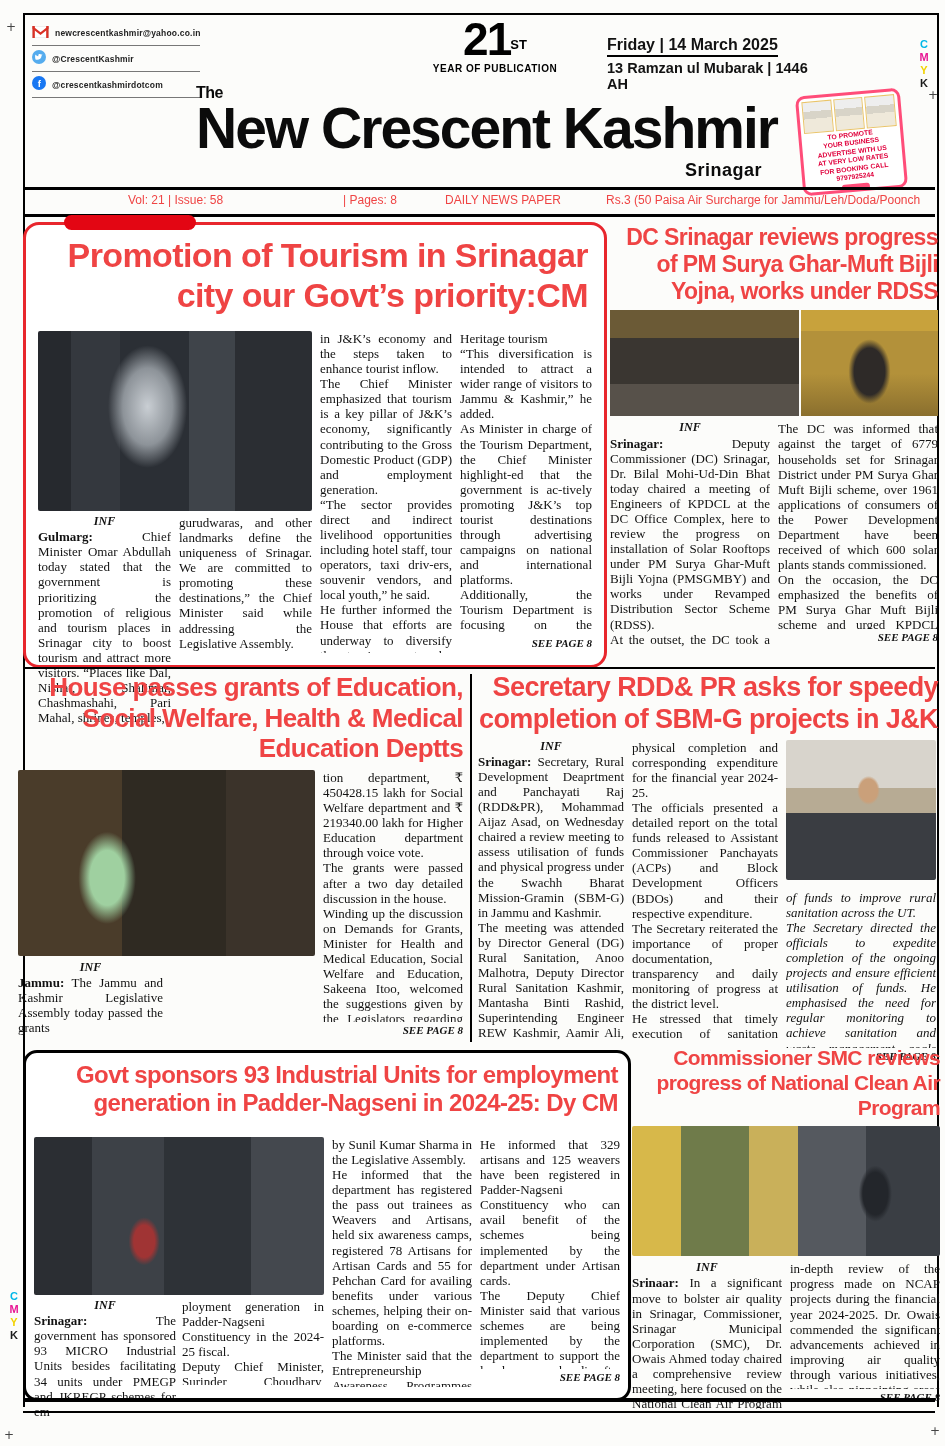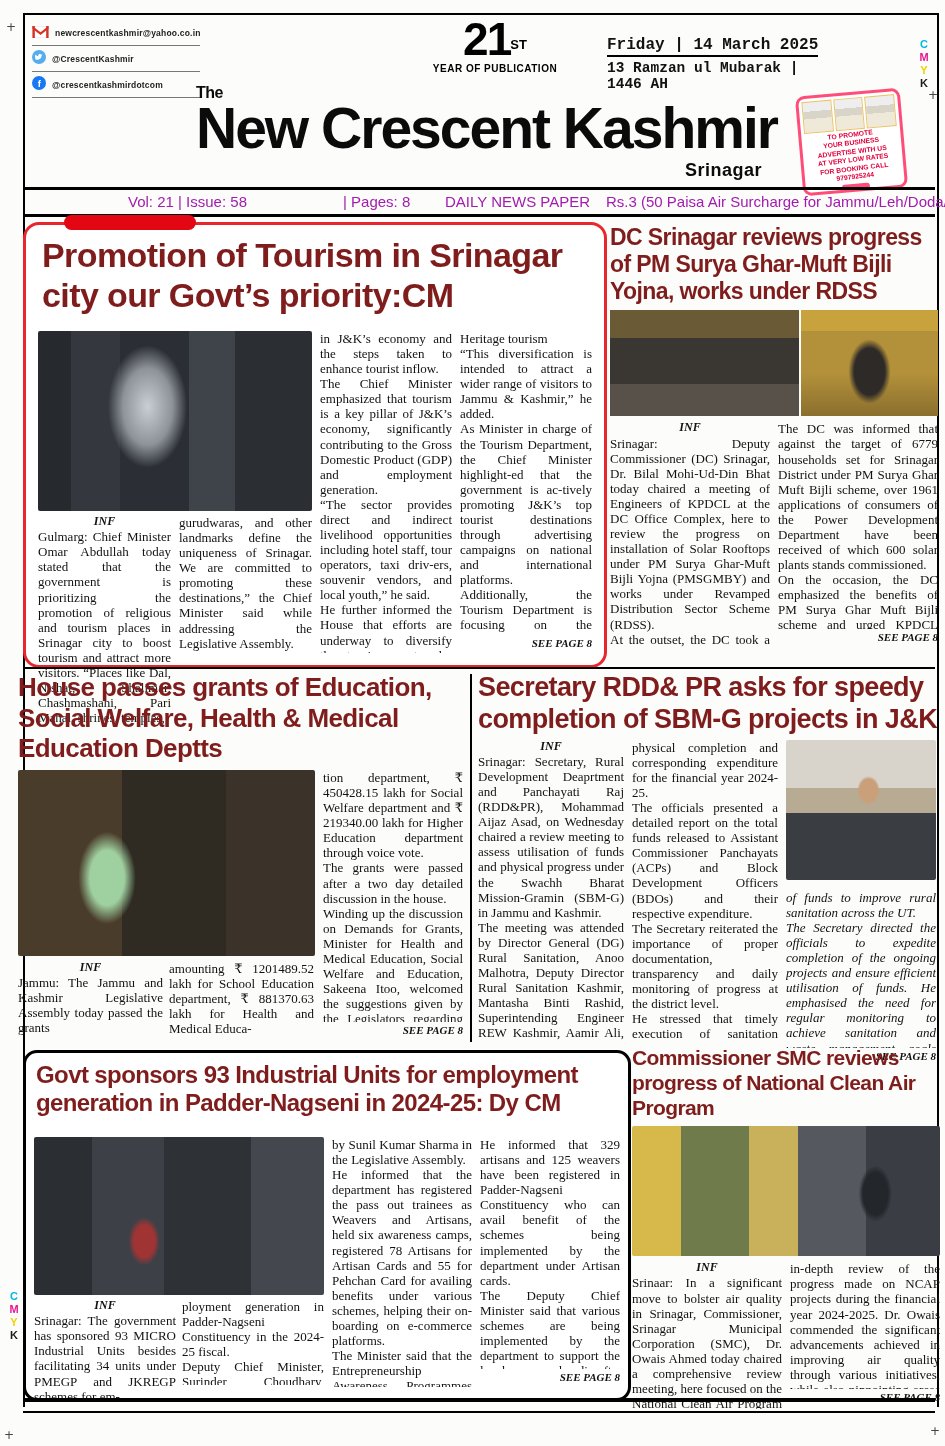--- a/index.html
+++ b/index.html
@@ -10,21 +10,21 @@
   .corner{position:absolute;font:12px "DejaVu Sans",sans-serif;color:#444;}
   
   .social{position:absolute;left:32px;top:20px;width:168px;font-family:"Liberation Sans",sans-serif;}
   .social-row{display:flex;align-items:center;gap:6px;height:25px;border-bottom:1px solid #777;}
   .social-row span.txt{font-size:8.5px;font-weight:700;color:#222;letter-spacing:.2px;}
   .logo21{position:absolute;left:425px;top:16px;width:140px;text-align:center;
           font-family:"Liberation Sans",sans-serif;color:#000;}
   .logo21 .big{font-size:46px;font-weight:900;line-height:1;letter-spacing:-2px;}
   .logo21 .sup{font-size:13px;font-weight:900;vertical-align:super;letter-spacing:0;}
   .logo21 .sub{font-size:10px;font-weight:800;letter-spacing:.5px;margin-top:1px;}
-  .datebox{position:absolute;left:607px;top:36px;width:220px;font-family:Liberation Mono, monospace;}
+  .datebox{position:absolute;left:607px;top:36px;width:220px;font-family:Liberation Sans, sans-serif;}
   .datebox .d1{font-size:16px;font-weight:800;border-bottom:2px solid #000;display:inline-block;padding-bottom:1px;}
   .datebox .d2{font-size:14.5px;font-weight:800;margin-top:3px;}
   .masthead{position:absolute;left:196px;top:86px;width:560px;font-family:"Liberation Sans",sans-serif;color:#0b0b0b;}
   .masthead .the{font-size:16px;font-weight:800;line-height:.9;letter-spacing:-.5px;}
   .masthead .title{font-size:57px;font-weight:800;letter-spacing:-2px;line-height:1;white-space:nowrap;text-align:center;}
   .masthead .city{position:absolute;right:-6px;top:74px;font-size:18px;font-weight:700;letter-spacing:.5px;}
   .adbox{position:absolute;left:799px;top:92px;width:99px;height:94px;background:#fff;
          border:3px solid #ff4d79;border-radius:9px;transform:rotate(-5deg);
          box-shadow:0 0 0 1px #fff inset;overflow:hidden;}
   .ad-thumbs{display:flex;gap:2px;padding:3px 3px 1px;}
@@ -32,28 +32,28 @@
                border:1px solid #e5b;border-color:#e9c46a;}
   .ad-text{font-family:"Liberation Sans",sans-serif;font-weight:800;color:#e0003c;
            font-size:6.8px;line-height:1.25;text-align:center;transform:rotate(-2deg);}
   .ad-tab{position:absolute;left:36px;bottom:-2px;width:28px;height:7px;background:#ff4d79;border-radius:3px 3px 0 0;}
   .cmyk{position:absolute;font:700 11px "Liberation Sans",sans-serif;letter-spacing:1px;
         writing-mode:vertical-rl;text-orientation:upright;}
   .cmyk .c{color:#00b7e8}.cmyk .m{color:#e81794}.cmyk .y{color:#f2d200}.cmyk .k{color:#1a1a1a}
   
   .infobar{position:absolute;left:23px;top:187px;width:912px;height:24px;
            border-top:3px solid #000;border-bottom:3px solid #000;
-           font-family:"Liberation Sans",sans-serif;font-size:15px;color:#a21caf;}
+           font-family:"Liberation Sans",sans-serif;font-size:12px;color:#ef4444;}
   .infobar span{position:absolute;top:3px;white-space:nowrap;}
   
   .art-headline{font-family:"Liberation Sans","DejaVu Sans",sans-serif;font-weight:800;
-                text-align:left;color:#7f1d1d;line-height:1.18;letter-spacing:-.6px;}
+                text-align:right;color:#ef4444;line-height:1.18;letter-spacing:-.6px;}
   .byline{text-align:center;font-weight:700;font-style:italic;font-size:12px;line-height:1.1;margin-bottom:1px;}
   .coltext{font-size:13px;line-height:1.16;text-align:justify;white-space:pre-line;overflow:hidden;}
-  .dateline{font-weight:400;margin-top:46px;}
+  .dateline{font-weight:700;margin-top:46px;}
   .see{font-weight:700;font-style:italic;font-size:11px;text-align:right;margin-top:2px;}
   .photo{border-radius:2px;}
   
   .tourism{position:absolute;left:23px;top:222px;width:578px;height:440px;
            border:3px solid #e8262d;border-radius:16px;background:#fff;}
   .redbar{position:absolute;left:38px;top:-10px;width:132px;height:15px;background:#e30613;border-radius:8px;}
   .tourism .art-headline{margin:10px 16px 0;font-size:34px;}
   .t-body{position:absolute;left:12px;top:106px;width:554px;height:324px;display:flex;gap:8px;}
   .t-left{width:274px;display:flex;flex-direction:column;}
   .ph-tourism{width:274px;height:180px;background:
@@ -267,21 +267,20 @@
   <div class="house">
     <div class="art-headline">House passes grants of Education, Social Welfare, Health &amp; Medical Education Deptts</div>
     <div class="h-body">
       <div class="h-left">
         <div class="photo ph-house"></div>
         <div class="h-under">
           <div class="col">
             <div class="byline">INF</div>
             <div class="coltext"><span class="dateline">Jammu:</span> <span>The Jammu and Kashmir Legislative Assembly today passed the grants</span></div>
           </div>
-          <div class="col coltext">amounting ₹ 1201489.52 lakh for School Education department, ₹ 881370.63 lakh for Health and Medical Educa-</div>
         </div>
       </div>
       <div class="h-c3">
         <div class="coltext" style="height:252px;">tion department, ₹ 450428.15 lakh for Social Welfare department and ₹ 219340.00 lakh for Higher Education department through voice vote.
 The grants were passed after a two day detailed discussion in the house.
 Winding up the discussion on Demands for Grants, Minister for Health and Medical Education, Social Welfare and Education, Sakeena Itoo, welcomed the suggestions given by the Legislators regarding functioning of the departments under her charge.
 She said that the Legislators have spoken about various aspects of School</div>
         <div class="see">SEE PAGE 8</div>
       </div>
     </div>

